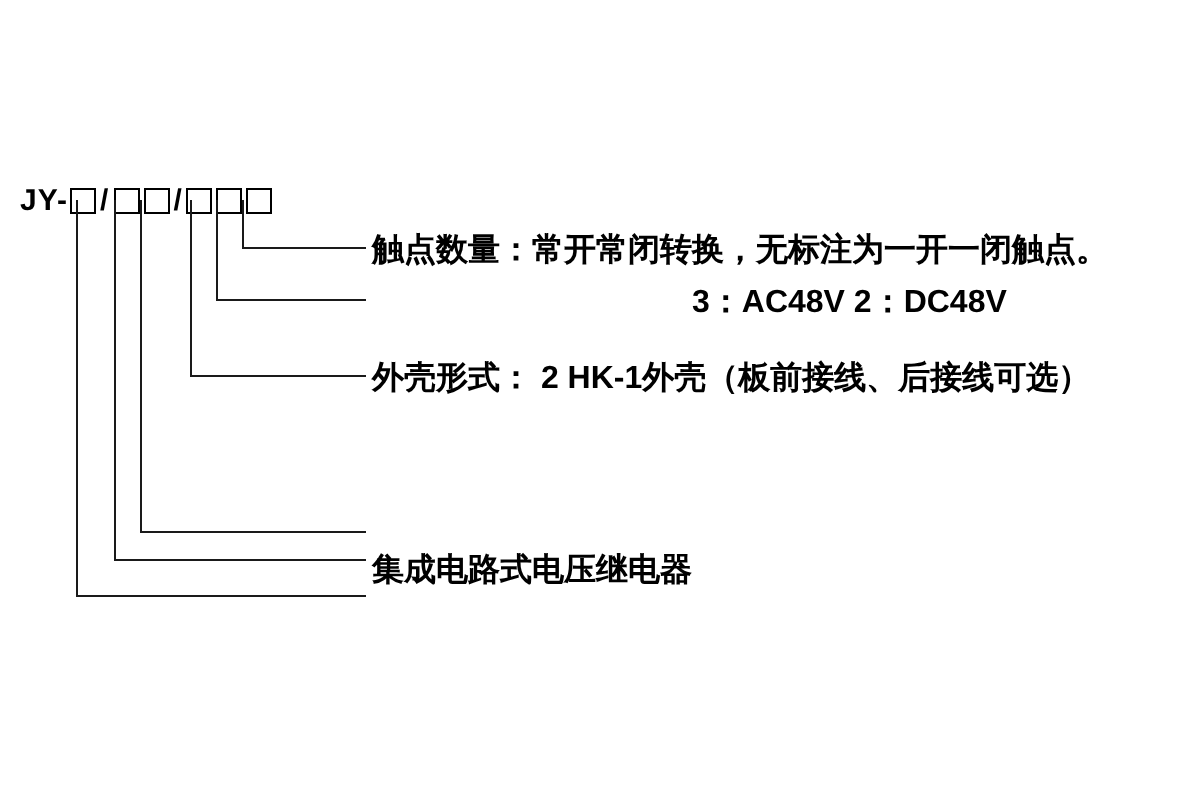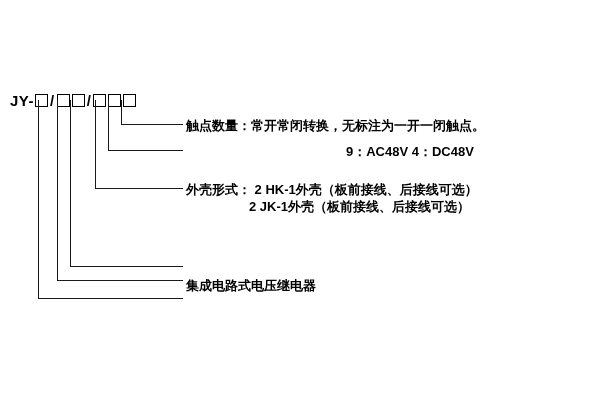--- a/index.html
+++ b/index.html
@@ -55,21 +55,21 @@
     left: 0;
     top: 0;
     width: 600px;
     height: 400px;
     pointer-events: none;
   }
 
   
   .desc {
     position: absolute;
-    font-size: 13px;
+    font-size: 16px;
     line-height: 17px;
     white-space: nowrap;
     font-weight: bold;
   }
   .desc .row {
     display: block;
     white-space: nowrap;
   }
   .desc .indent2 { padding-left: 160px; }
   .desc .indent3 { padding-left: 63px; }
@@ -112,26 +112,25 @@
 
       <path d="M38.5,100 L38.5,298 L183,298"></path>
     </g>
   </svg>
 
   <div class="desc d-contacts">
     <span class="row">触点数量：常开常闭转换，无标注为一开一闭触点。</span>
   </div>
 
   <div class="desc d-aux">
-    <span class="row indent2">9：AC48V              4：DC48V</span>
+    <span class="row indent2">3：AC48V              2：DC48V</span>
   </div>
 
   <div class="desc d-shell">
     <span class="row">外壳形式：   2   HK-1外壳（板前接线、后接线可选）</span>
-    <span class="row indent3">2   JK-1外壳（板前接线、后接线可选）</span>
   </div>
 
 
   <div class="desc d-product">
     <span class="row">集成电路式电压继电器</span>
   </div>
 
 </div>
 
 </body></html>

